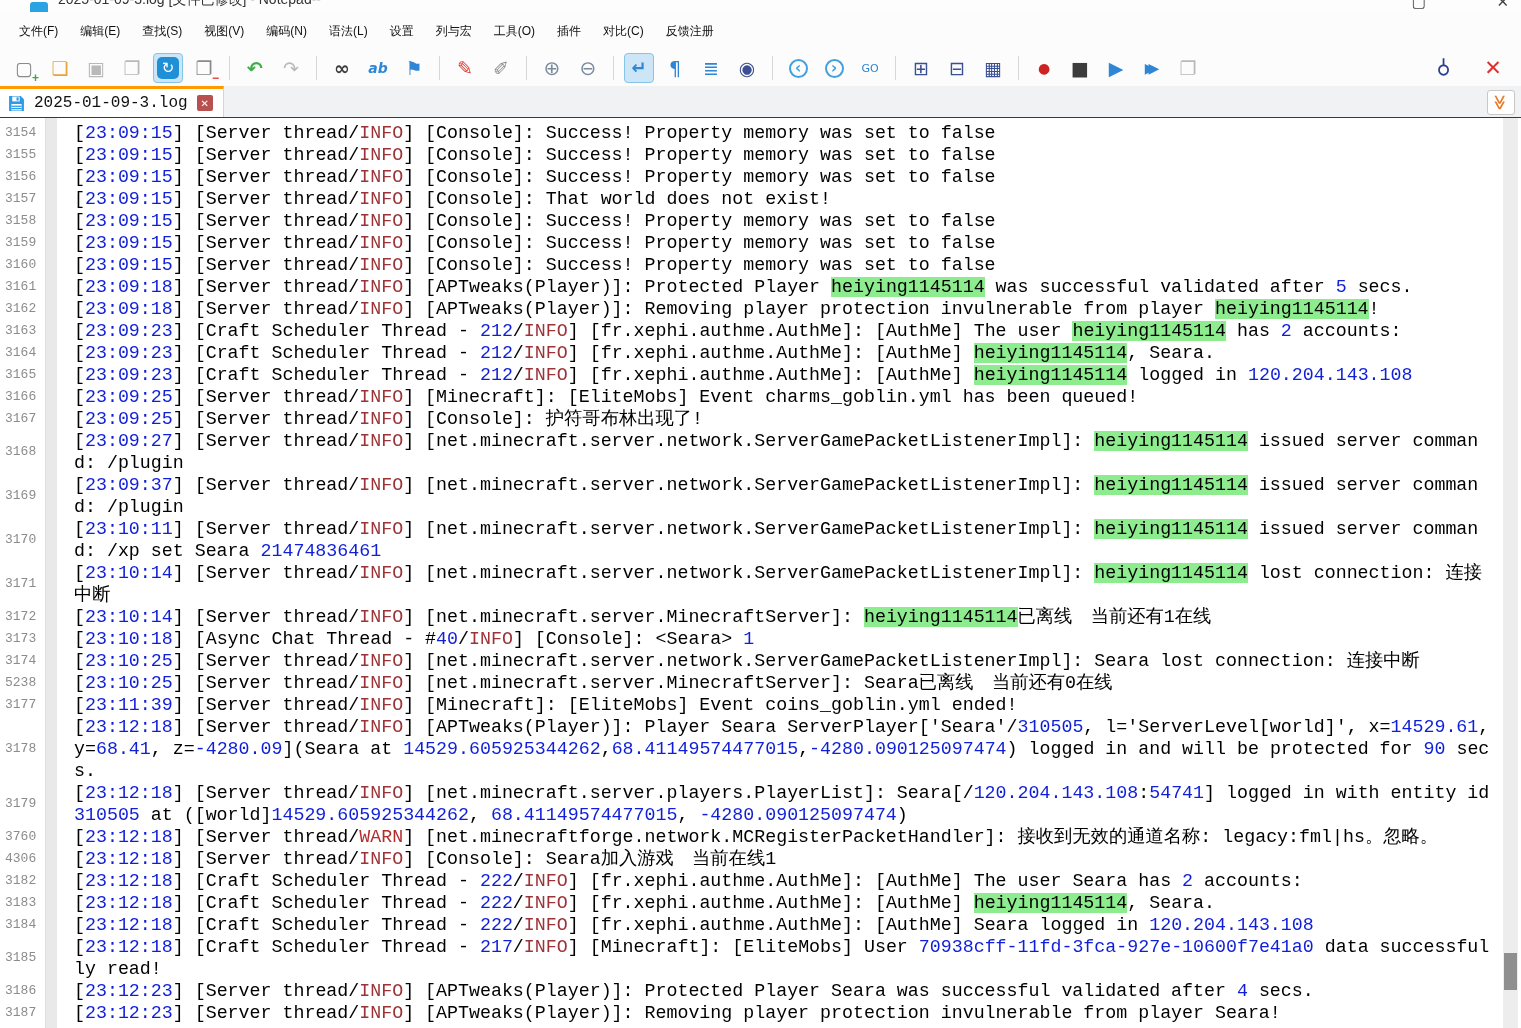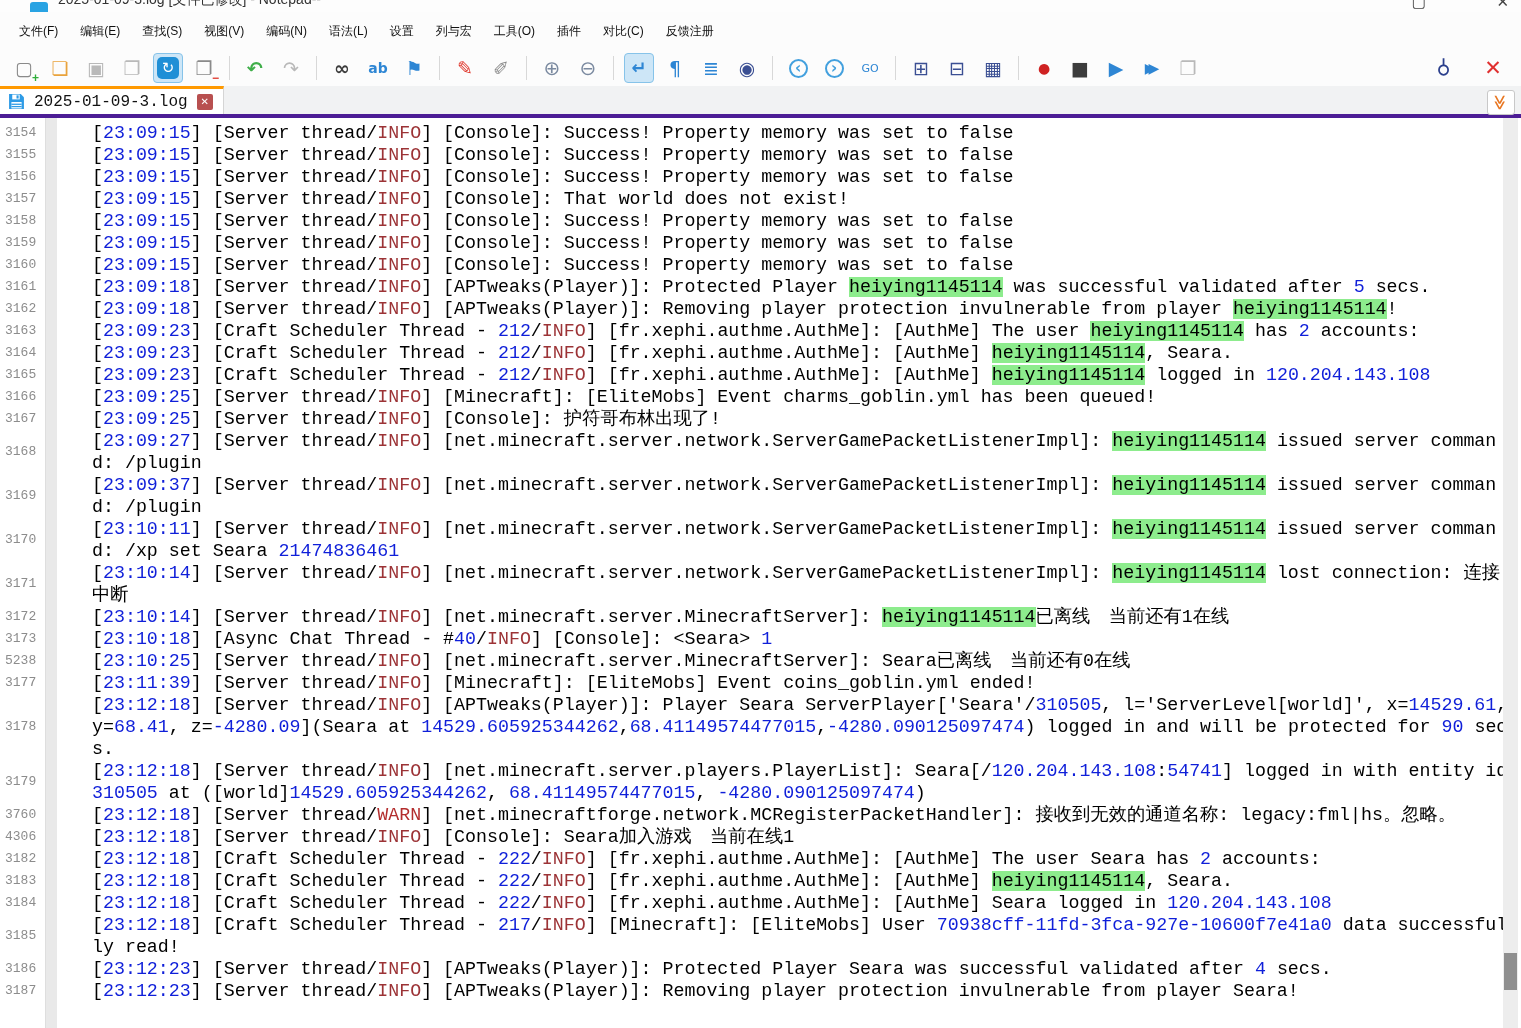--- a/index.html
+++ b/index.html
@@ -31,53 +31,53 @@
   .tb-ic{font-size:19px;line-height:1;color:#777;font-family:"DejaVu Sans",sans-serif;}
   .tb-ic.green{color:#3fae49;font-weight:bold;}
   .tb-ic.red{color:#e03a2f;}
   .tb-ic.blue{color:#2e86d4;}
   .tb-ic.navy{color:#3b4f93;}
   .tb-ic.dark{color:#3c3c3c;font-weight:bold;}
   .tb-ic.gray{color:#8a8a8a;}
   .tb-ic.orange{color:#e9a33c;}
   .tb-ic.zoom{color:#7b8aa0;font-size:20px;}
   .tb-ic.rec{color:#cf2222;font-size:14px;}
-  .tb-ic.small{font-size:14px;font-weight:bold;}
+  .tb-ic.small{font-size:14px;font-weight:bold;font-style:italic;}
   .tb-ic.multi{letter-spacing:-7px;font-size:14px;padding-right:7px;}
   .tb-ic.go{font-size:11px;font-weight:normal;color:#2e86d4;letter-spacing:0;}
   .tb-ic.nav{width:19px;height:19px;border:2px solid #43a0de;border-radius:50%;color:#43a0de;
              font-size:15px;font-weight:bold;display:flex;align-items:center;justify-content:center;line-height:1;box-sizing:border-box;}
   .tb-ic.wrapic{color:#2e86d4;font-weight:bold;font-size:18px;}
   .tb-ic.reload{width:22px;height:22px;background:#1f8fd6;border-radius:5px;color:#fff;font-size:15px;
                 display:flex;align-items:center;justify-content:center;}
   .tb-ic.pin{color:#2b3f8c;transform:rotate(180deg);font-size:20px;}
   .tb-ic.closex{color:#e03030;font-size:21px;font-weight:bold;}
   .tb-badge{position:absolute;right:-1px;bottom:-2px;font-size:12px;font-weight:bold;line-height:1;}
   .tb-badge.green{color:#2fae3a;}
   .tb-badge.red{color:#e03a2f;}
 
   
-  .tabbar{height:32px;background:#f1f2f3;display:flex;align-items:stretch;position:relative;border-bottom:4px solid #4c1d95;box-sizing:border-box;}
+  .tabbar{height:32px;background:#f1f2f3;display:flex;align-items:stretch;position:relative;border-bottom:1px solid #4c1d95;box-sizing:border-box;}
   .tab{display:flex;align-items:center;gap:9px;background:#fff;border-top:3px solid #f90;
        border-right:1px solid #d5d5d5;padding:0 10px 0 8px;box-sizing:border-box;}
   .tab-label{font-family:"Liberation Mono","DejaVu Sans Mono",monospace;font-size:16px;color:#111;}
   .tab-close{width:16px;height:16px;background:#b85050;border-radius:2px;color:#fff;font-size:10px;
              font-weight:bold;display:flex;align-items:center;justify-content:center;}
   .tab-overflow{position:absolute;right:6px;top:4px;width:26px;height:23px;background:#fff;border:1px solid #c8c8c8;
                 border-radius:3px;display:flex;align-items:center;justify-content:center;}
   .tab-overflow span{color:#e87722;font-weight:bold;font-size:15px;transform:rotate(90deg);display:block;line-height:1;}
 
   
   .editor{position:absolute;top:118px;left:0;right:0;bottom:0;background:#fff;overflow:hidden;}
   .gutter-strip{position:absolute;top:0;bottom:0;left:45px;width:12px;background:#e9e9e9;border-left:1px solid #dedede;box-sizing:border-box;}
   .log{position:relative;padding-top:4px;}
   .row{display:flex;align-items:center;}
   .ln{flex:none;width:40px;padding-left:5px;font-family:"Liberation Mono","DejaVu Sans Mono",monospace;
       font-size:13px;line-height:22px;color:#8c8c8c;}
-  .txt{flex:none;width:1419px;margin-left:13px;padding-left:34px;white-space:pre-wrap;word-break:break-all;
+  .txt{flex:none;width:1419px;margin-left:13px;padding-left:16px;white-space:pre-wrap;word-break:break-all;
        font-family:"Liberation Mono","DejaVu Sans Mono",monospace;font-size:18.3px;line-height:22px;}
   .sp{color:#000;}
   .sn{color:#0f1fd9;}
   .si{color:#9c3336;}
   .sw{color:#b32d2d;margin-top:32px;}
   .sh{background:#8dec8d;color:#000;}
 
   
   .vscroll{position:absolute;top:0;right:3px;width:15px;height:100%;background:#ededed;}
   .vthumb{position:absolute;left:1px;top:835px;width:13px;height:37px;background:#8f8f8f;}
@@ -319,20 +319,24 @@
         </div>
         <div class="row">
           <span class="ln">3172</span>
           <span class="txt"><span class="sp">[</span><span class="sn">23:10:14</span><span class="sp">] [</span><span class="sp">Server thread/</span><span class="si">INFO</span><span class="sp">] </span><span class="sp">[net.minecraft.server.MinecraftServer]: </span><span class="sh">heiying1145114</span><span class="sp">已离线　当前还有1在线</span></span>
         </div>
         <div class="row">
           <span class="ln">3173</span>
           <span class="txt"><span class="sp">[</span><span class="sn">23:10:18</span><span class="sp">] [</span><span class="sp">Async Chat Thread - #</span><span class="sn">40</span><span class="sp">/</span><span class="si">INFO</span><span class="sp">] </span><span class="sp">[Console]: &lt;Seara&gt; </span><span class="sn">1</span></span>
         </div>
         <div class="row">
+          <span class="ln">3174</span>
+          <span class="txt"><span class="sp">[</span><span class="sn">23:10:25</span><span class="sp">] [</span><span class="sp">Server thread/</span><span class="si">INFO</span><span class="sp">] </span><span class="sp">[net.minecraft.server.network.ServerGamePacketListenerImpl]: Seara lost connection: 连接中断</span></span>
+        </div>
+        <div class="row">
           <span class="ln">5238</span>
           <span class="txt"><span class="sp">[</span><span class="sn">23:10:25</span><span class="sp">] [</span><span class="sp">Server thread/</span><span class="si">INFO</span><span class="sp">] </span><span class="sp">[net.minecraft.server.MinecraftServer]: Seara已离线　当前还有0在线</span></span>
         </div>
         <div class="row">
           <span class="ln">3177</span>
           <span class="txt"><span class="sp">[</span><span class="sn">23:11:39</span><span class="sp">] [</span><span class="sp">Server thread/</span><span class="si">INFO</span><span class="sp">] </span><span class="sp">[Minecraft]: [EliteMobs] Event coins_goblin.yml ended!</span></span>
         </div>
         <div class="row">
           <span class="ln">3178</span>
           <span class="txt"><span class="sp">[</span><span class="sn">23:12:18</span><span class="sp">] [</span><span class="sp">Server thread/</span><span class="si">INFO</span><span class="sp">] </span><span class="sp">[APTweaks(Player)]: Player Seara ServerPlayer['Seara'/</span><span class="sn">310505</span><span class="sp">, l='ServerLevel[world]', x=</span><span class="sn">14529.61</span><span class="sp">, y=</span><span class="sn">68.41</span><span class="sp">, z=</span><span class="sn">-4280.09</span><span class="sp">](Seara at </span><span class="sn">14529.605925344262</span><span class="sp">,</span><span class="sn">68.41149574477015</span><span class="sp">,</span><span class="sn">-4280.090125097474</span><span class="sp">) logged in and will be protected for </span><span class="sn">90</span><span class="sp"> secs.</span></span>

